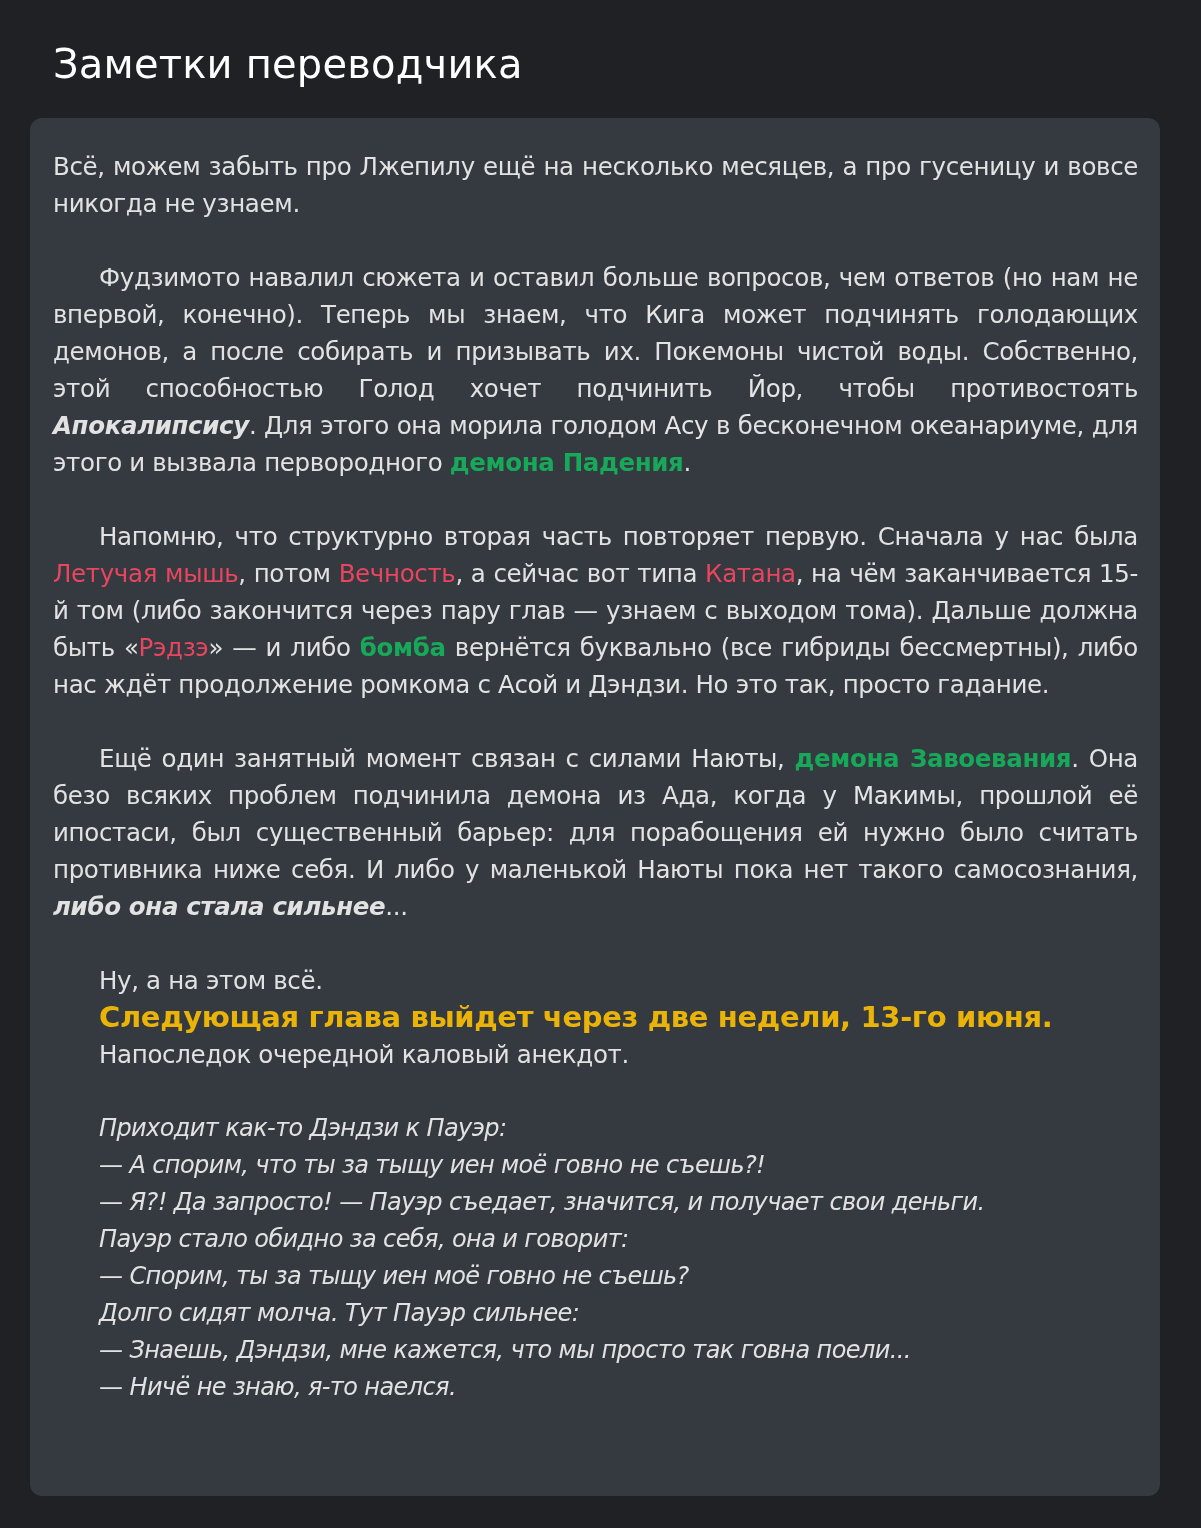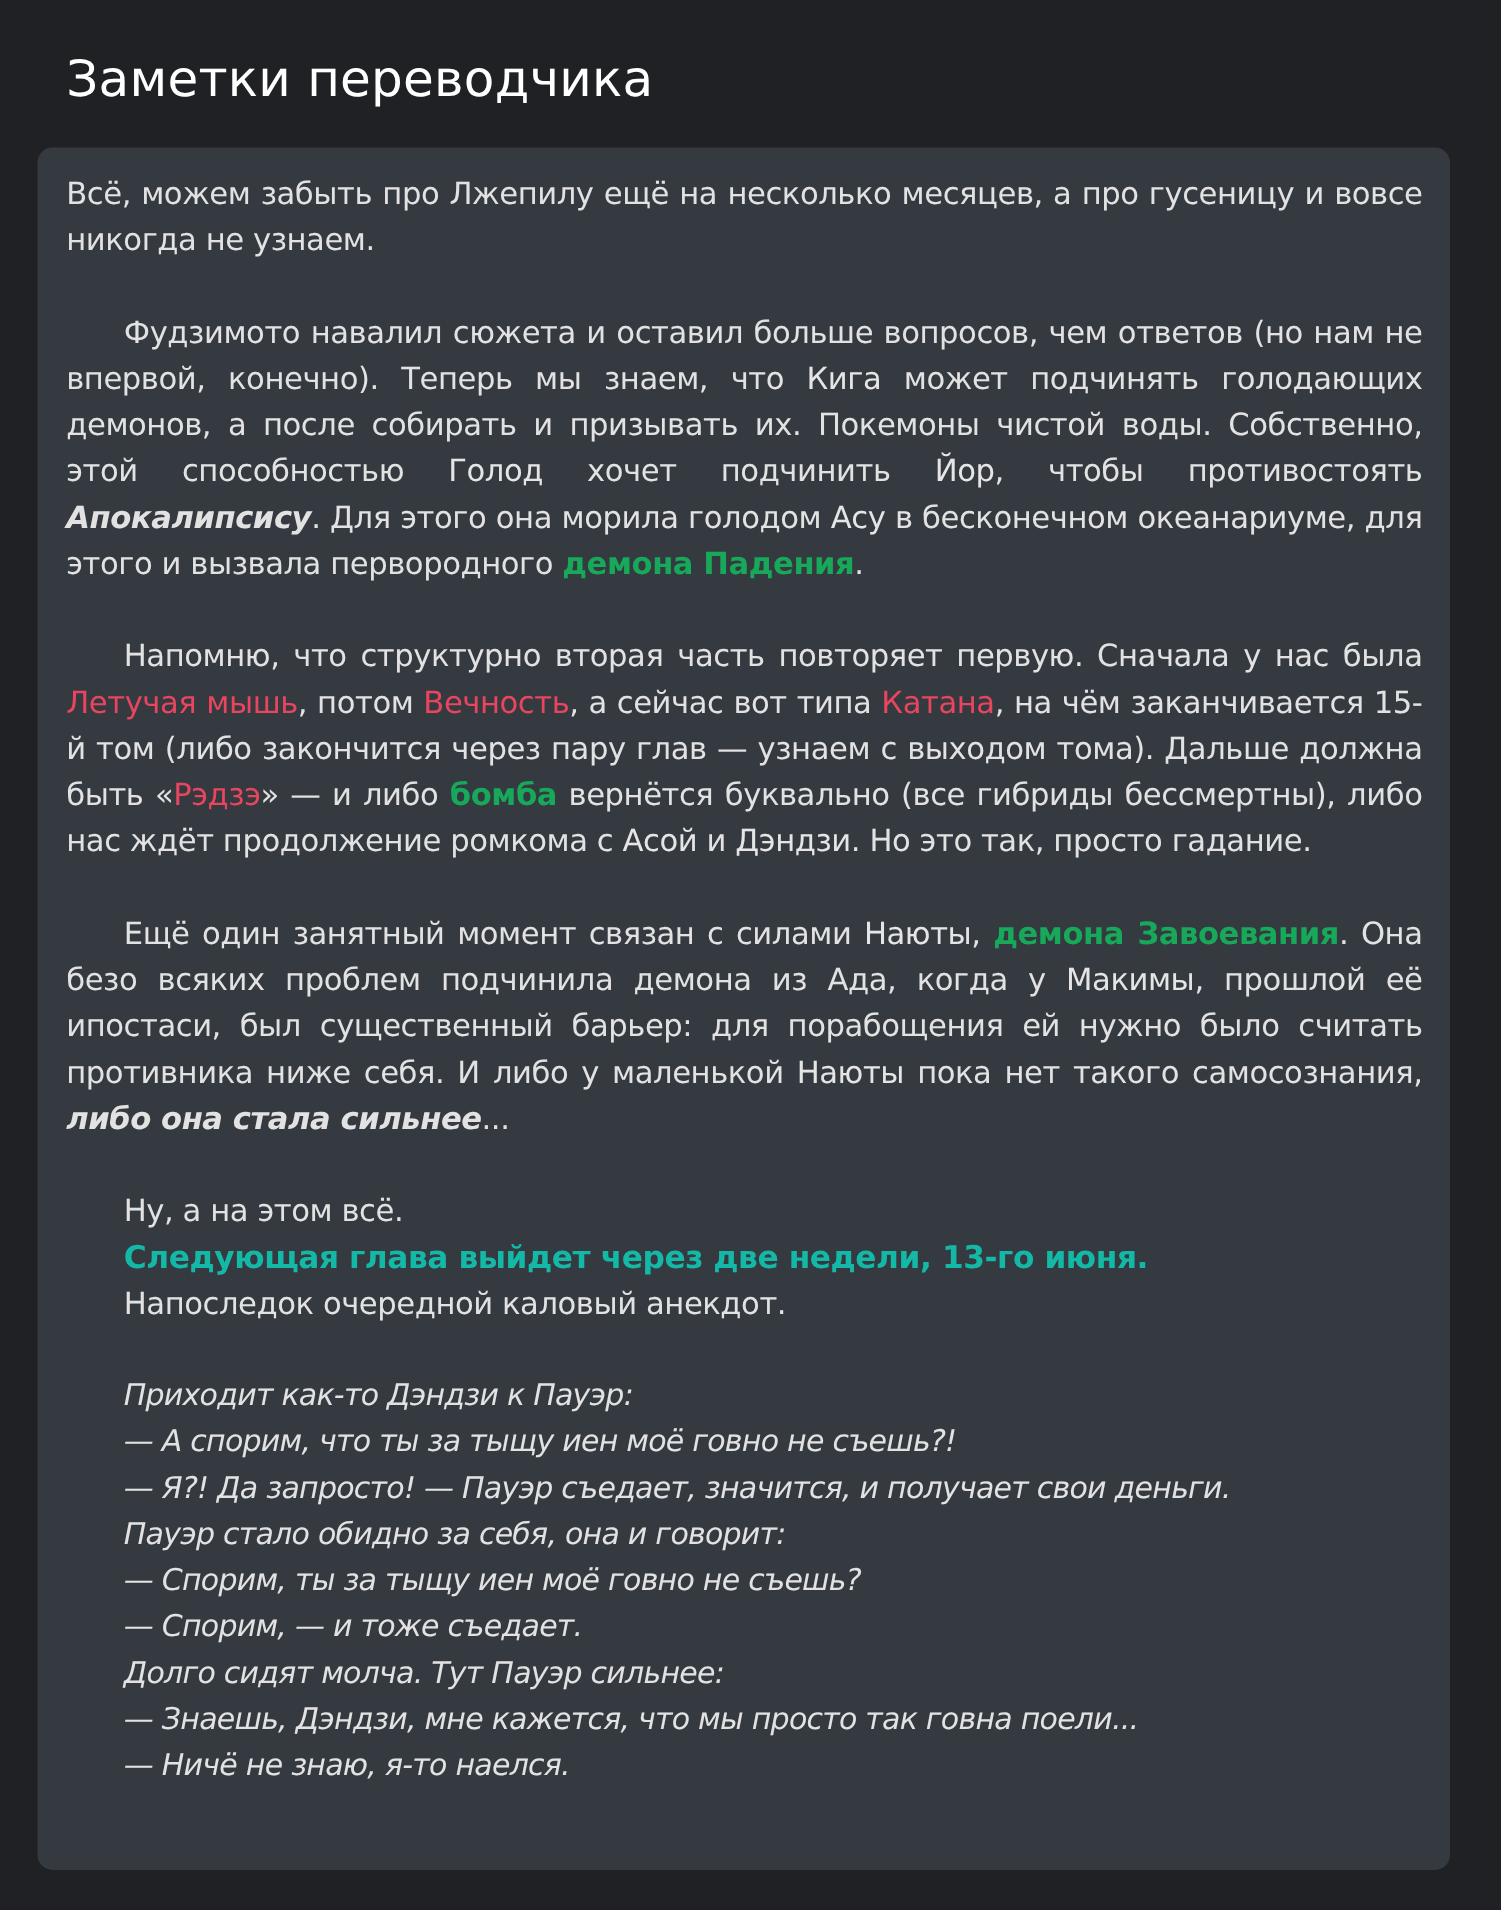--- a/index.html
+++ b/index.html
@@ -30,21 +30,21 @@
     }
     .card {
       position: absolute;
       left: 30px;
       top: 118px;
       width: 1130px;
       height: 1378px;
       background: #353940;
       border-radius: 12px;
       box-sizing: border-box;
-      padding: 18px 22px 0 23px;
+      padding: 30px 22px 0 23px;
     }
     .para {
       margin: 0;
       font-size: 24.5px;
       line-height: 37px;
       text-align: justify;
       color: #e2e2e2;
       letter-spacing: -0.35px;
       word-spacing: 0px;
     }
@@ -56,23 +56,23 @@
     .bolditalic { font-style: italic; font-weight: bold; }
     .block {
       margin: 37px 0 0 46px;
       font-size: 24.5px;
       line-height: 37px;
       letter-spacing: -0.35px;
     }
     .block .line { display: block; }
     .announce {
       display: block;
-      color: #14b8a6;
+      color: #eab308;
       font-weight: bold;
-      font-size: 25px;
+      font-size: 29px;
     }
     .joke {
       margin: 37px 0 0 46px;
       font-size: 24px;
       line-height: 37px;
       font-style: italic;
       font-family: "DejaVu Sans", sans-serif;
       color: #e2e2e2;
       letter-spacing: -0.6px;
     }
@@ -100,19 +100,18 @@
     <span class="announce">Следующая глава выйдет через две недели, 13-го июня.</span>
     <span class="line">Напоследок очередной каловый анекдот.</span>
   </div>
 
   <div class="joke">
     <span class="line">Приходит как-то Дэндзи к Пауэр:</span>
     <span class="line">— А спорим, что ты за тыщу иен моё говно не съешь?!</span>
     <span class="line">— Я?! Да запросто! — Пауэр съедает, значится, и получает свои деньги.</span>
     <span class="line">Пауэр стало обидно за себя, она и говорит:</span>
     <span class="line">— Спорим, ты за тыщу иен моё говно не съешь?</span>
-    <span class="line">— Спорим, — и тоже съедает.</span>
     <span class="line">Долго сидят молча. Тут Пауэр сильнее:</span>
     <span class="line">— Знаешь, Дэндзи, мне кажется, что мы просто так говна поели...</span>
     <span class="line">— Ничё не знаю, я-то наелся.</span>
   </div>
 
 </div>
 
 </body></html>

